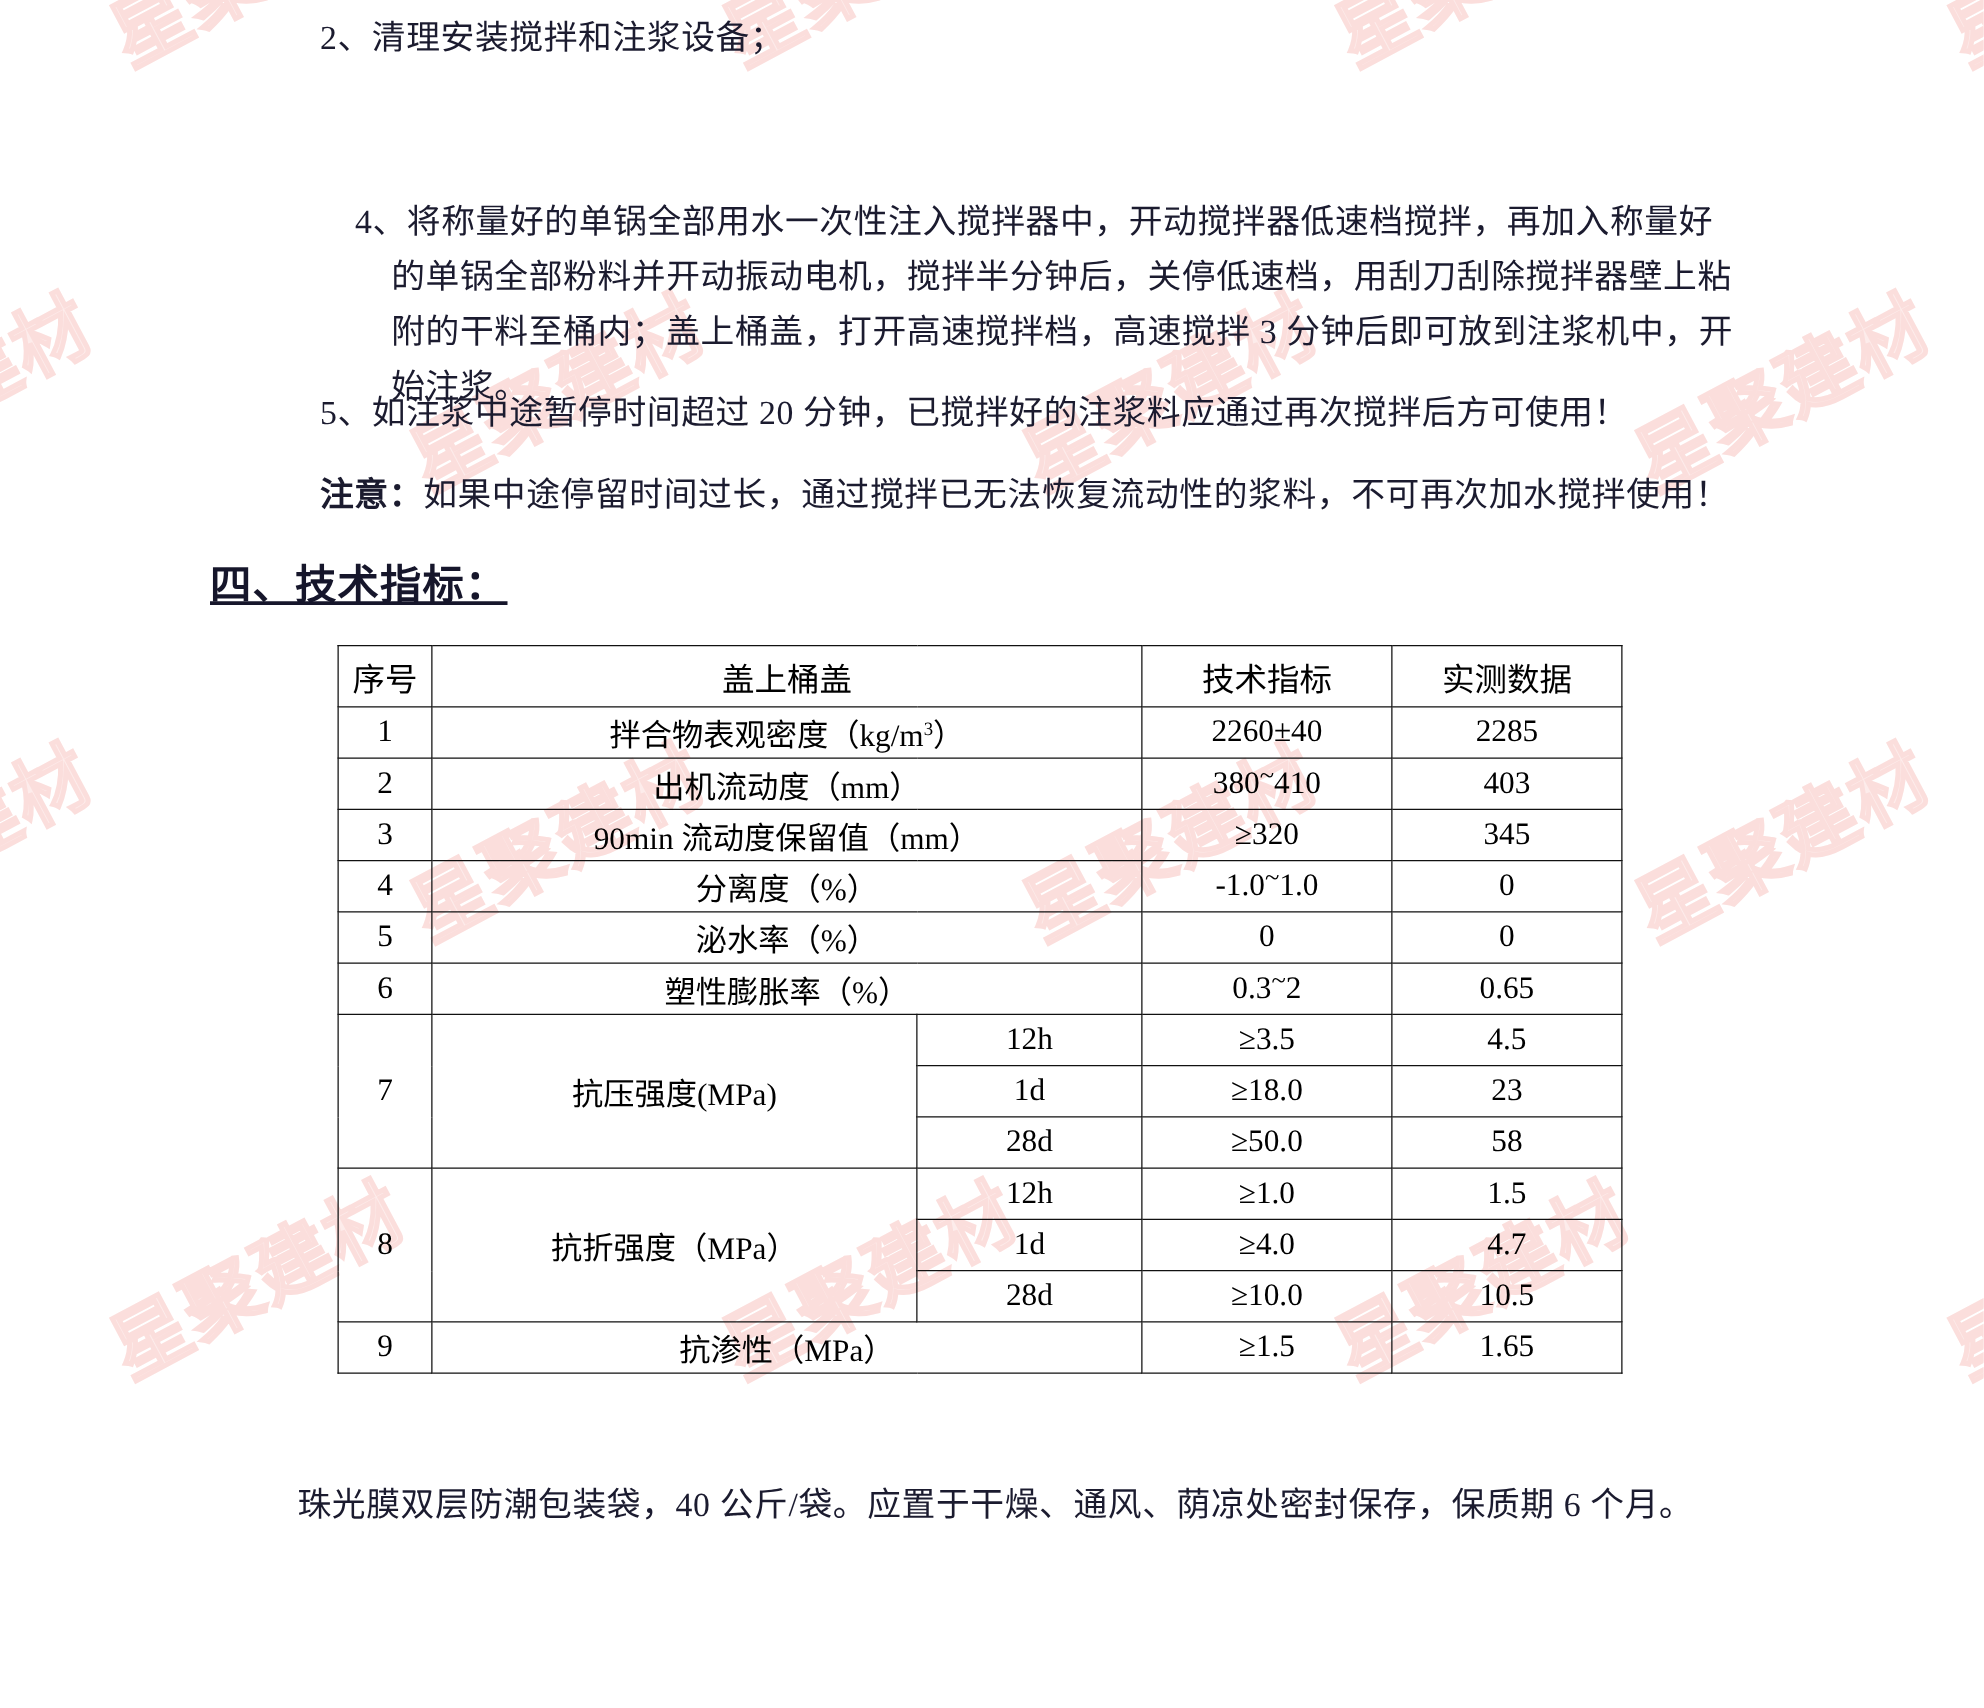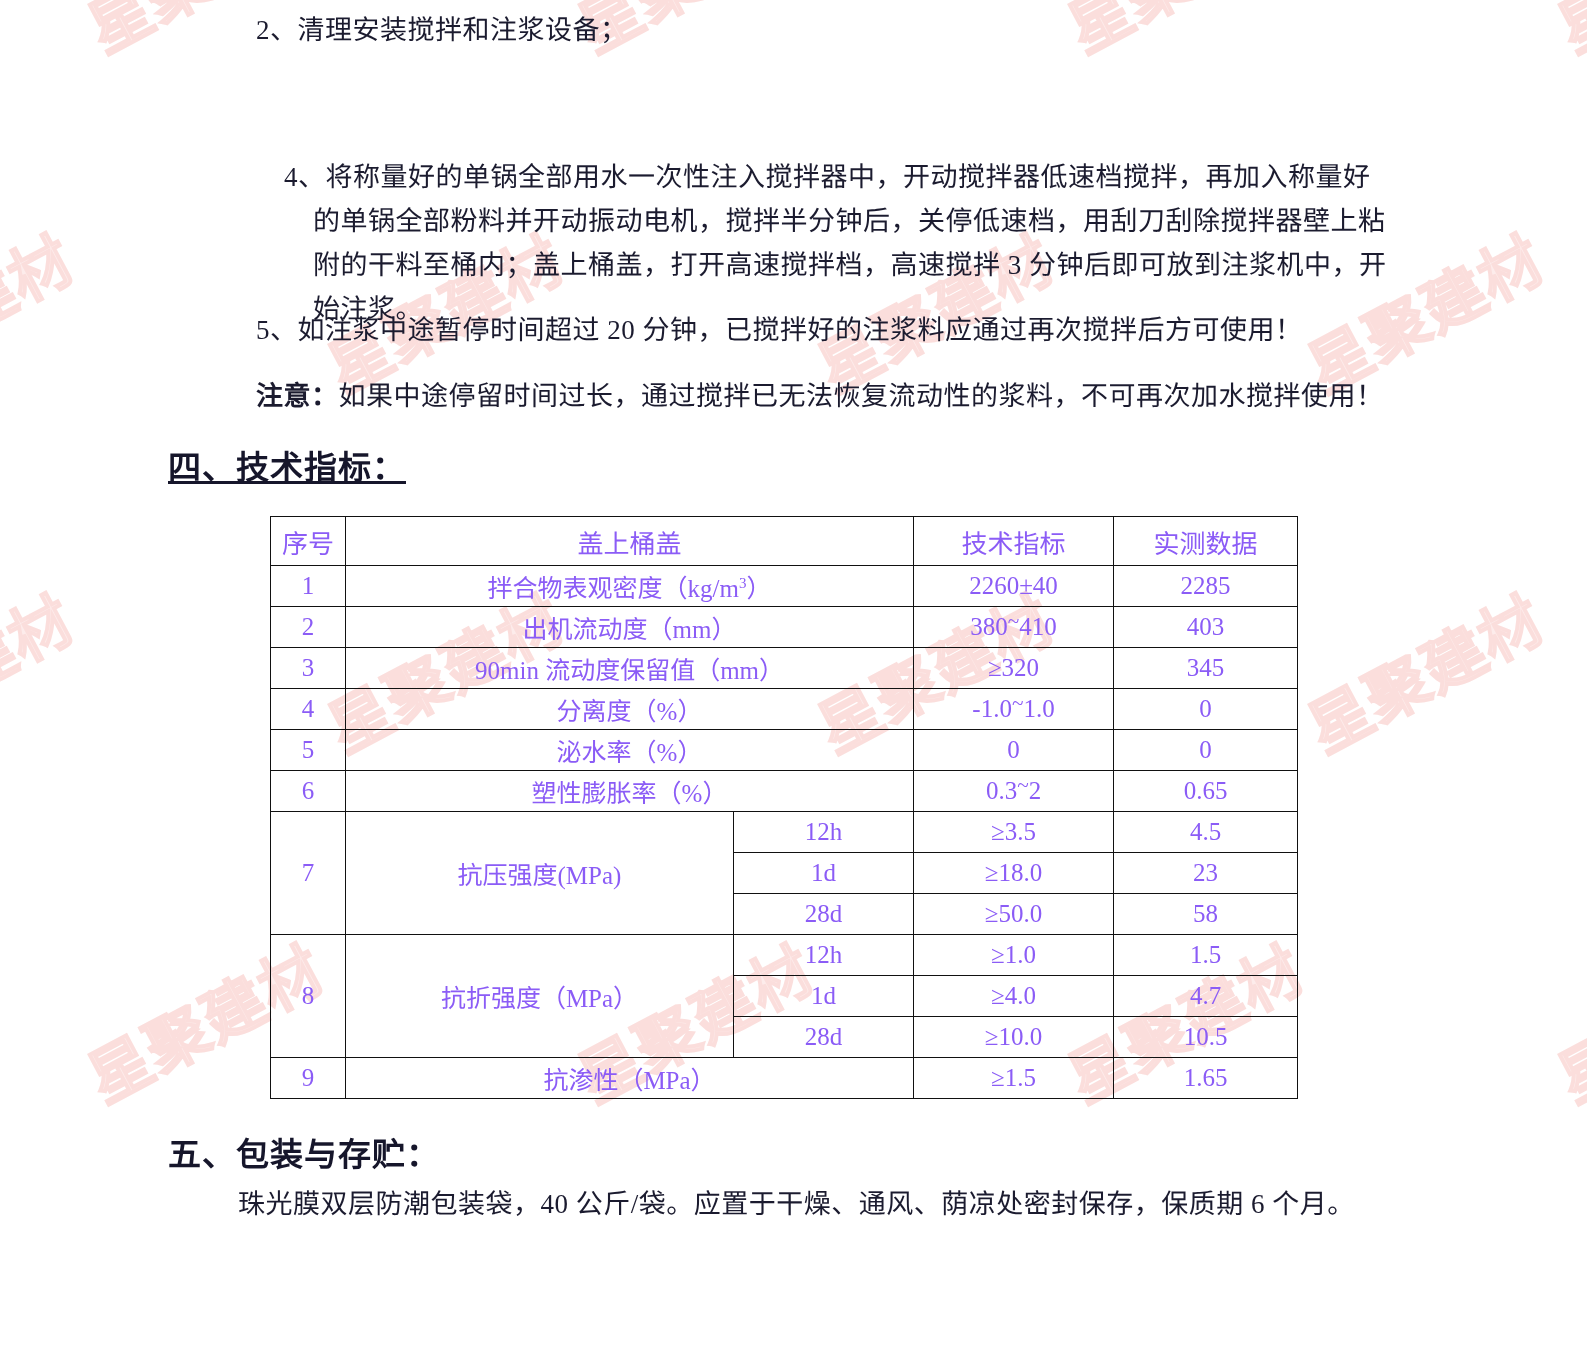--- a/index.html
+++ b/index.html
@@ -82,21 +82,21 @@
     width: 1027px;
     font-size: 25px;
   }
   table.spec td, table.spec th {
     border: 1.5px solid #111;
     text-align: center;
     vertical-align: middle;
     padding: 0;
     height: 40px;
     font-weight: 400;
-    color: #8b5cf6;
+    color: #000000;
     background: transparent;
   }
   table.spec th {
     height: 48px;
     font-size: 26px;
   }
   table.spec tr.tall td { height: 40px; }
   col.c-no    { width: 75px; }
   col.c-item  { width: 388px; }
   col.c-age   { width: 180px; }
@@ -253,18 +253,17 @@
           <tr>
             <td>9</td>
             <td colspan="2">抗渗性（MPa）</td>
             <td>≥1.5</td>
             <td>1.65</td>
           </tr>
         </tbody>
       </table>
     </div>
 
-    <div class="heading" style="left:168px; top:1128px;">五、包装与存贮：</div>
 
     <div class="para" style="left:238px; top:1182px; width:1250px;">珠光膜双层防潮包装袋，40 公斤/袋。应置于干燥、通风、荫凉处密封保存，保质期 6 个月。</div>
 
   </div>
 </div>
 
 </body></html>

